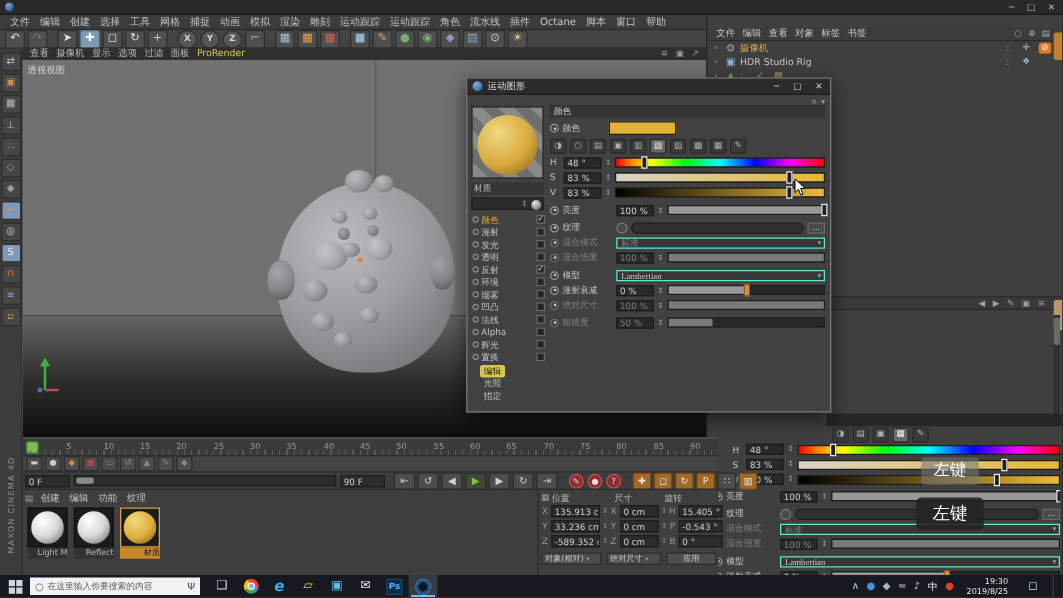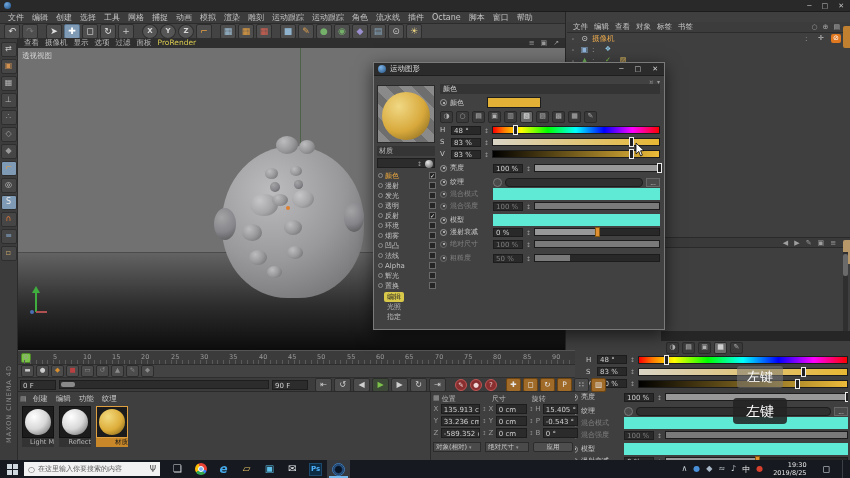--- a/index.html
+++ b/index.html
@@ -75,21 +75,21 @@
   .ptrack{flex:1;height:8px;background:#282828;border:1px solid #1c1c1c;position:relative;box-sizing:border-box;}
   .pfill{position:absolute;left:0;top:0;bottom:0;width:0;background:#989898;}
   .prow.dis .pfill{background:#7a7a7a;}
   .hh{position:absolute;top:-2px;bottom:-2px;width:3px;background:#202020;border:1px solid #ececec;display:none;margin-left:-2px;}
   .hh.show{display:block;}
   .hh.or{background:#e09030;border-color:#8a5a10;}
   .gfill{position:absolute;left:0;top:0;right:0;bottom:0;}
   .g-hue{background:linear-gradient(90deg,#f00 0,#ff8000 7%,#ff0 17%,#0f0 33%,#0ff 50%,#00f 67%,#f0f 84%,#f00 100%);}
   .g-sat{background:linear-gradient(90deg,#d9d4c6,#e7b733);}
   .g-val{background:linear-gradient(90deg,#000,#edbc3a);}
-  .pdrop{flex:1;height:9px;background:#363636;border:6px solid #5eead4;color:#cccccc;line-height:9px;padding:0 3px;position:relative;box-sizing:border-box;overflow:hidden;white-space:nowrap;}
+  .pdrop{flex:1;height:9px;background:#363636;border:1px solid #5eead4;color:#cccccc;line-height:9px;padding:0 3px;position:relative;box-sizing:border-box;overflow:hidden;white-space:nowrap;font-family:Liberation Serif, serif;}
   .prow.dis .pdrop{color:#828282;}
   .pdrop::after{content:"▾";position:absolute;right:2px;top:0;font-size:6px;color:#9a9a9a;}
   .ptexbtn{width:9px;height:9px;border-radius:50%;background:#4a4a4a;border:1px solid #7a7a7a;flex:none;box-sizing:border-box;}
   .ptexfield{flex:1;height:9px;background:#303030;border:1px solid #1d1d1d;border-radius:4px;box-sizing:border-box;}
   .pdots{width:14px;height:9px;background:#4a4a4a;border:1px solid #666;color:#ddd;text-align:center;line-height:7px;flex:none;box-sizing:border-box;font-size:6px;}
   
   #dialog{left:373px;top:62px;width:292px;height:268px;background:#414141;border:1px solid #7a7a7a;box-shadow:0 5px 16px rgba(0,0,0,.6);box-sizing:border-box;z-index:40;}
   #dtitle{position:absolute;left:0;top:0;width:100%;height:13px;background:#2b2b2b;display:flex;align-items:center;border-bottom:1px solid #1e1e1e;box-sizing:border-box;}
   #dtitle .dicon{width:8px;height:8px;border-radius:50%;background:radial-gradient(circle at 35% 30%,#7db3e8,#24527e);margin:0 4px;}
   #dtitle .dttl{font-size:7.5px;color:#dcdcdc;}
@@ -381,20 +381,21 @@
           <span class="oicn" style="color: rgb(208, 208, 208);">⊙</span>
           <span class="olab" style="color: rgb(232, 168, 76);">摄像机</span>
           <span class="odots">:</span>
           <span class="otag" style="color: rgb(200, 200, 200);">✛</span>
           <span class="otag" style="color: rgb(255, 255, 255); background: rgb(224, 120, 32);">⊘</span>
         </div>
 
         <div class="orow">
           <span class="otwig">∘</span>
           <span class="oicn" style="color: rgb(143, 179, 217);">▣</span>
+          <span class="olab" style="color: rgb(200, 200, 200);">HDR Studio Rig</span>
           <span class="odots">:</span>
           <span class="otag" style="color: rgb(143, 201, 232);">❖</span>
           <span class="otag"></span>
         </div>
 
         <div class="orow">
           <span class="otwig">∘</span>
           <span class="oicn" style="color: rgb(111, 174, 90);">▲</span>
           <span class="odots">:</span>
           <span class="otag" style="color: rgb(124, 194, 74);">✓</span>

